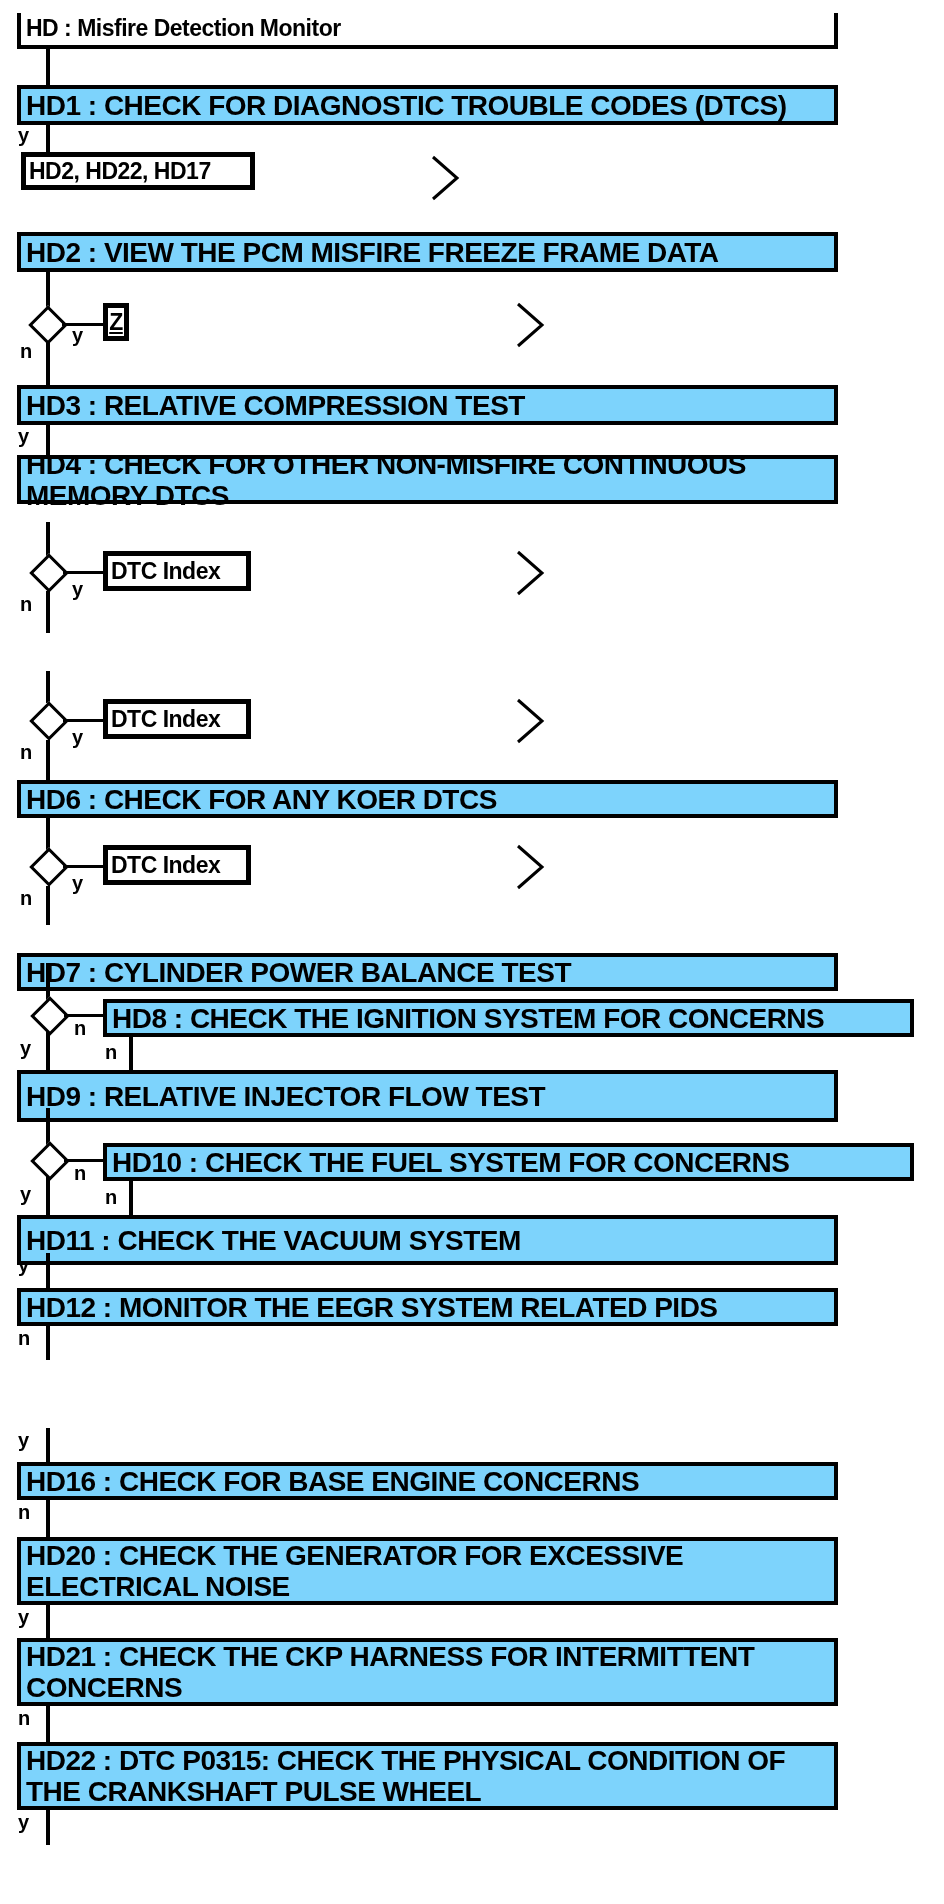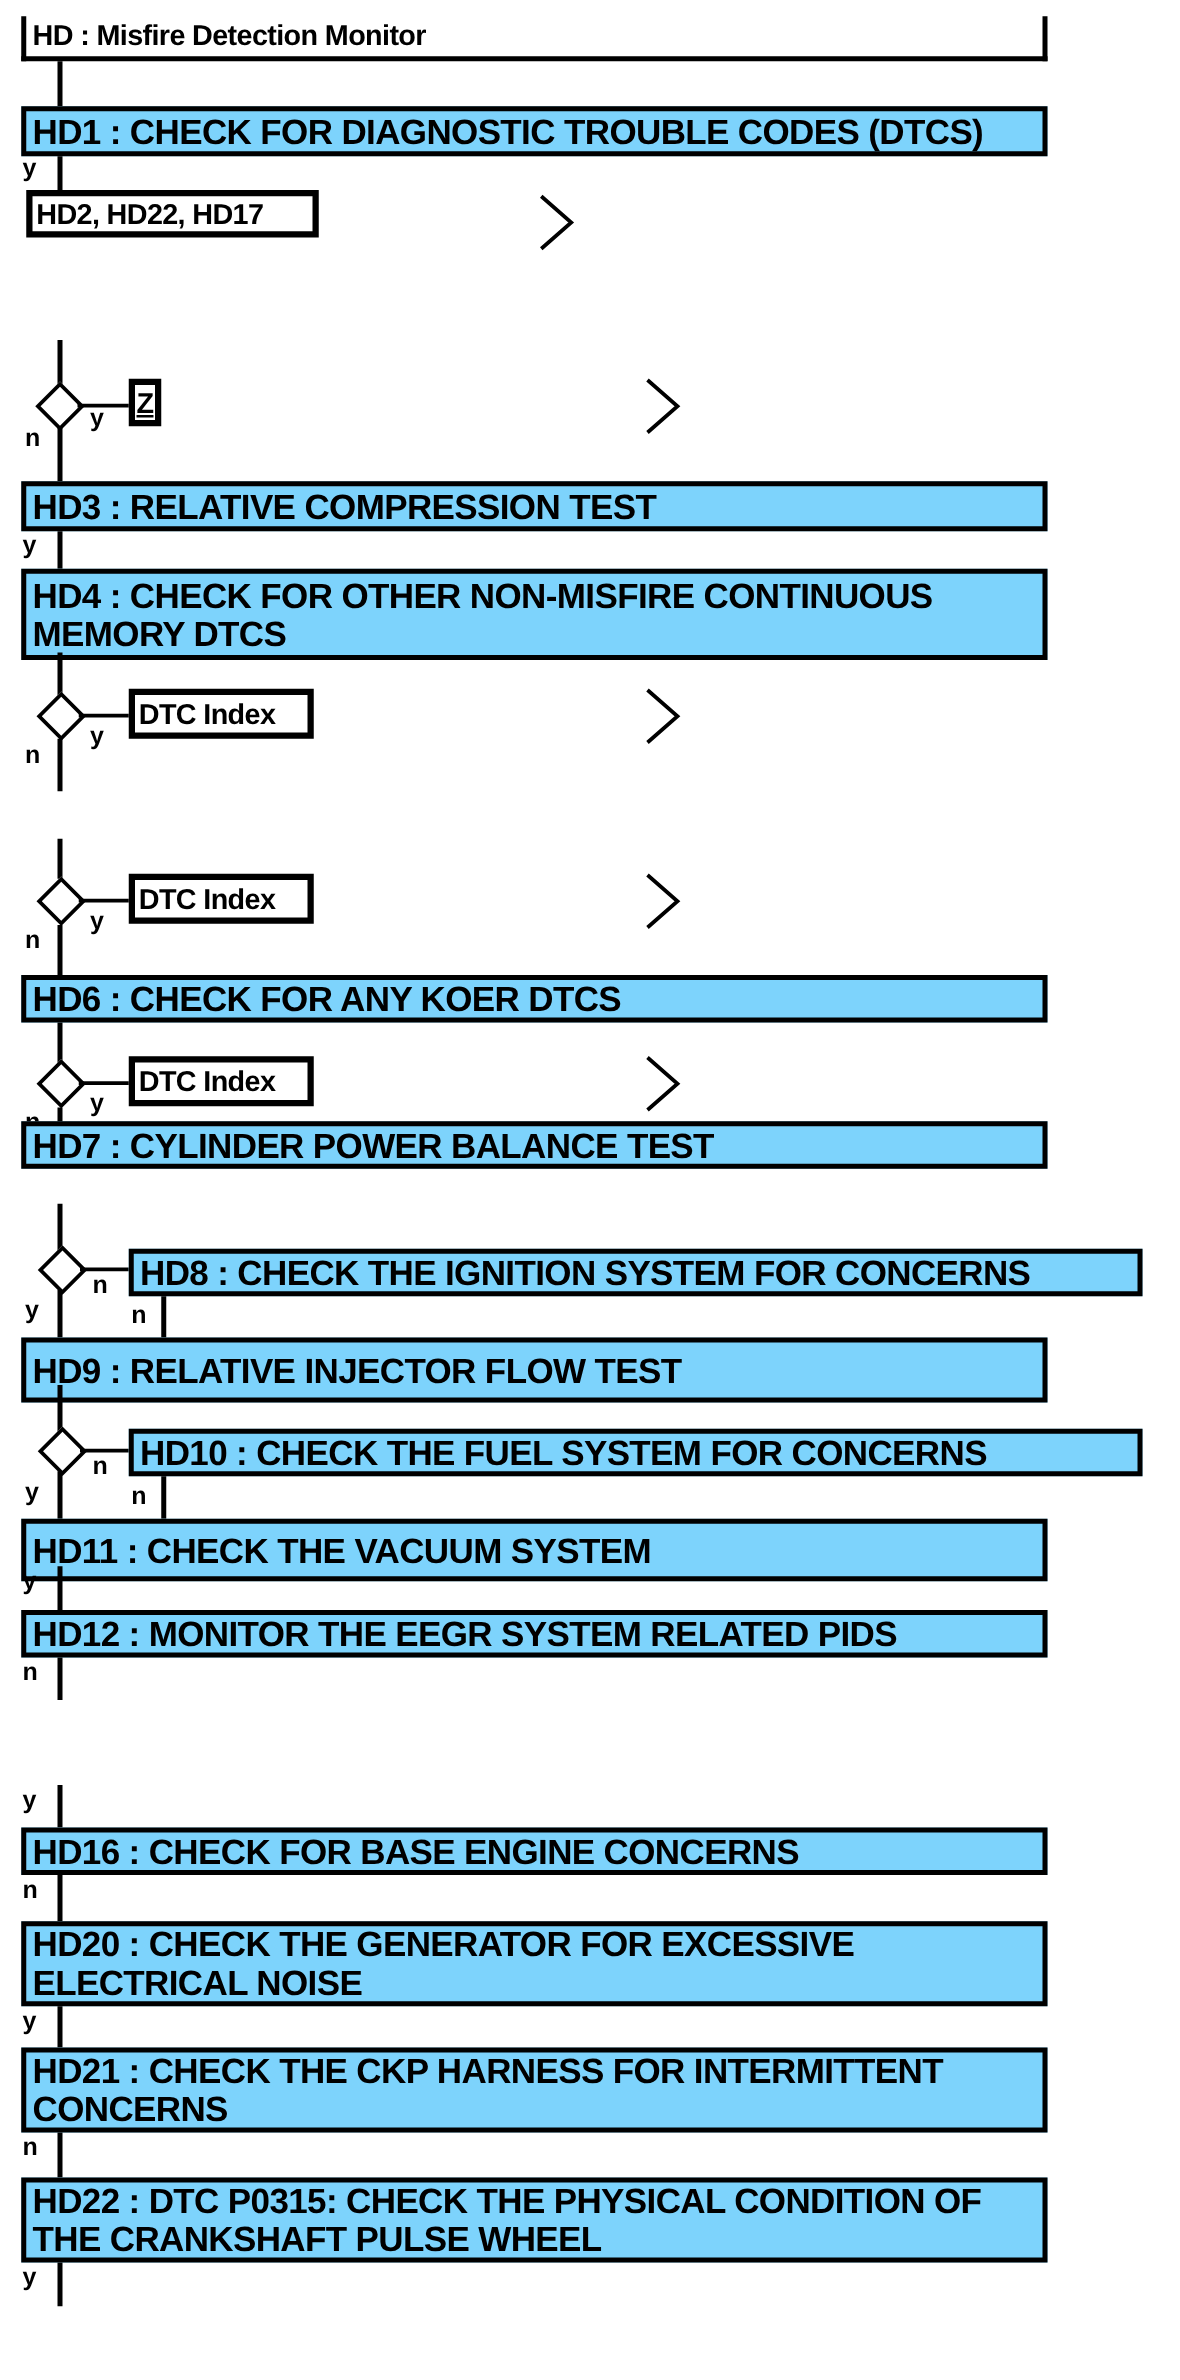--- a/index.html
+++ b/index.html
@@ -53,38 +53,39 @@
   <div class="v" style="left:46px;top:49px;height:36px"></div>
 
   <div class="b" style="top:85px;height:40px">HD1 : CHECK FOR DIAGNOSTIC TROUBLE CODES (DTCS)</div>
   <div class="lb" style="left:18px;top:127px">y</div>
   <div class="v" style="left:46px;top:125px;height:27px"></div>
   <div class="sb" style="left:21px;top:152px;width:234px;height:38px">HD2, HD22, HD17</div>
   <svg class="chev" style="left:430px;top:154px" viewBox="0 0 30 48">
       <polyline points="3,3 27,24 3,45"></polyline>
     </svg>
 
+  <div class="b" style="top:232px;height:40px">HD2 : VIEW THE PCM MISFIRE FREEZE FRAME DATA</div>
   <div class="v" style="left:46px;top:272px;height:39px"></div>
   <div class="dm" style="left:34px;top:311px"></div>
   <div class="h" style="left:62px;top:323px;width:42px"></div>
   <div class="lb" style="left:72px;top:327px">y</div>
   <div class="sb" style="left:103px;top:303px;width:26px;height:38px;justify-content:center">
       <span class="u">Z</span>
     </div>
   <div class="lb" style="left:20px;top:343px">n</div>
   <div class="v" style="left:46px;top:341px;height:44px"></div>
   <svg class="chev" style="left:515px;top:301px" viewBox="0 0 30 48">
       <polyline points="3,3 27,24 3,45"></polyline>
     </svg>
 
   <div class="b" style="top:385px;height:40px">HD3 : RELATIVE COMPRESSION TEST</div>
   <div class="lb" style="left:18px;top:428px">y</div>
   <div class="v" style="left:46px;top:425px;height:30px"></div>
 
-  <div class="b" style="top:455px;height:73px">HD4 : CHECK FOR OTHER NON-MISFIRE CONTINUOUS
+  <div class="b" style="top:455px;height:49px">HD4 : CHECK FOR OTHER NON-MISFIRE CONTINUOUS
 MEMORY DTCS</div>
   <div class="v" style="left:46px;top:522px;height:34px"></div>
   <div class="dm" style="left:35px;top:559px"></div>
   <div class="h" style="left:63px;top:571px;width:41px"></div>
   <div class="lb" style="left:72px;top:581px">y</div>
   <div class="sb" style="left:103px;top:551px;width:148px;height:40px">DTC Index</div>
   <div class="lb" style="left:20px;top:596px">n</div>
   <div class="v" style="left:46px;top:591px;height:42px"></div>
   <svg class="chev" style="left:515px;top:549px" viewBox="0 0 30 48">
       <polyline points="3,3 27,24 3,45"></polyline>
@@ -106,21 +107,21 @@
   <div class="dm" style="left:35px;top:853px"></div>
   <div class="h" style="left:63px;top:865px;width:41px"></div>
   <div class="lb" style="left:72px;top:875px">y</div>
   <div class="sb" style="left:103px;top:845px;width:148px;height:40px">DTC Index</div>
   <div class="lb" style="left:20px;top:890px">n</div>
   <div class="v" style="left:46px;top:886px;height:39px"></div>
   <svg class="chev" style="left:515px;top:843px" viewBox="0 0 30 48">
       <polyline points="3,3 27,24 3,45"></polyline>
     </svg>
 
-  <div class="b" style="top:897px;height:38px">HD7 : CYLINDER POWER BALANCE TEST</div>
+  <div class="b" style="top:953px;height:38px">HD7 : CYLINDER POWER BALANCE TEST</div>
   <div class="v" style="left:46px;top:963px;height:40px"></div>
   <div class="dm" style="left:36px;top:1002px"></div>
   <div class="h" style="left:64px;top:1014px;width:39px"></div>
   <div class="lb" style="left:74px;top:1020px">n</div>
   <div class="b wb" style="top:999px;height:38px">HD8 : CHECK THE IGNITION SYSTEM FOR CONCERNS</div>
   <div class="lb" style="left:20px;top:1040px">y</div>
   <div class="v" style="left:46px;top:1032px;height:38px"></div>
   <div class="v" style="left:129px;top:1037px;height:33px"></div>
   <div class="lb" style="left:105px;top:1044px">n</div>
 

